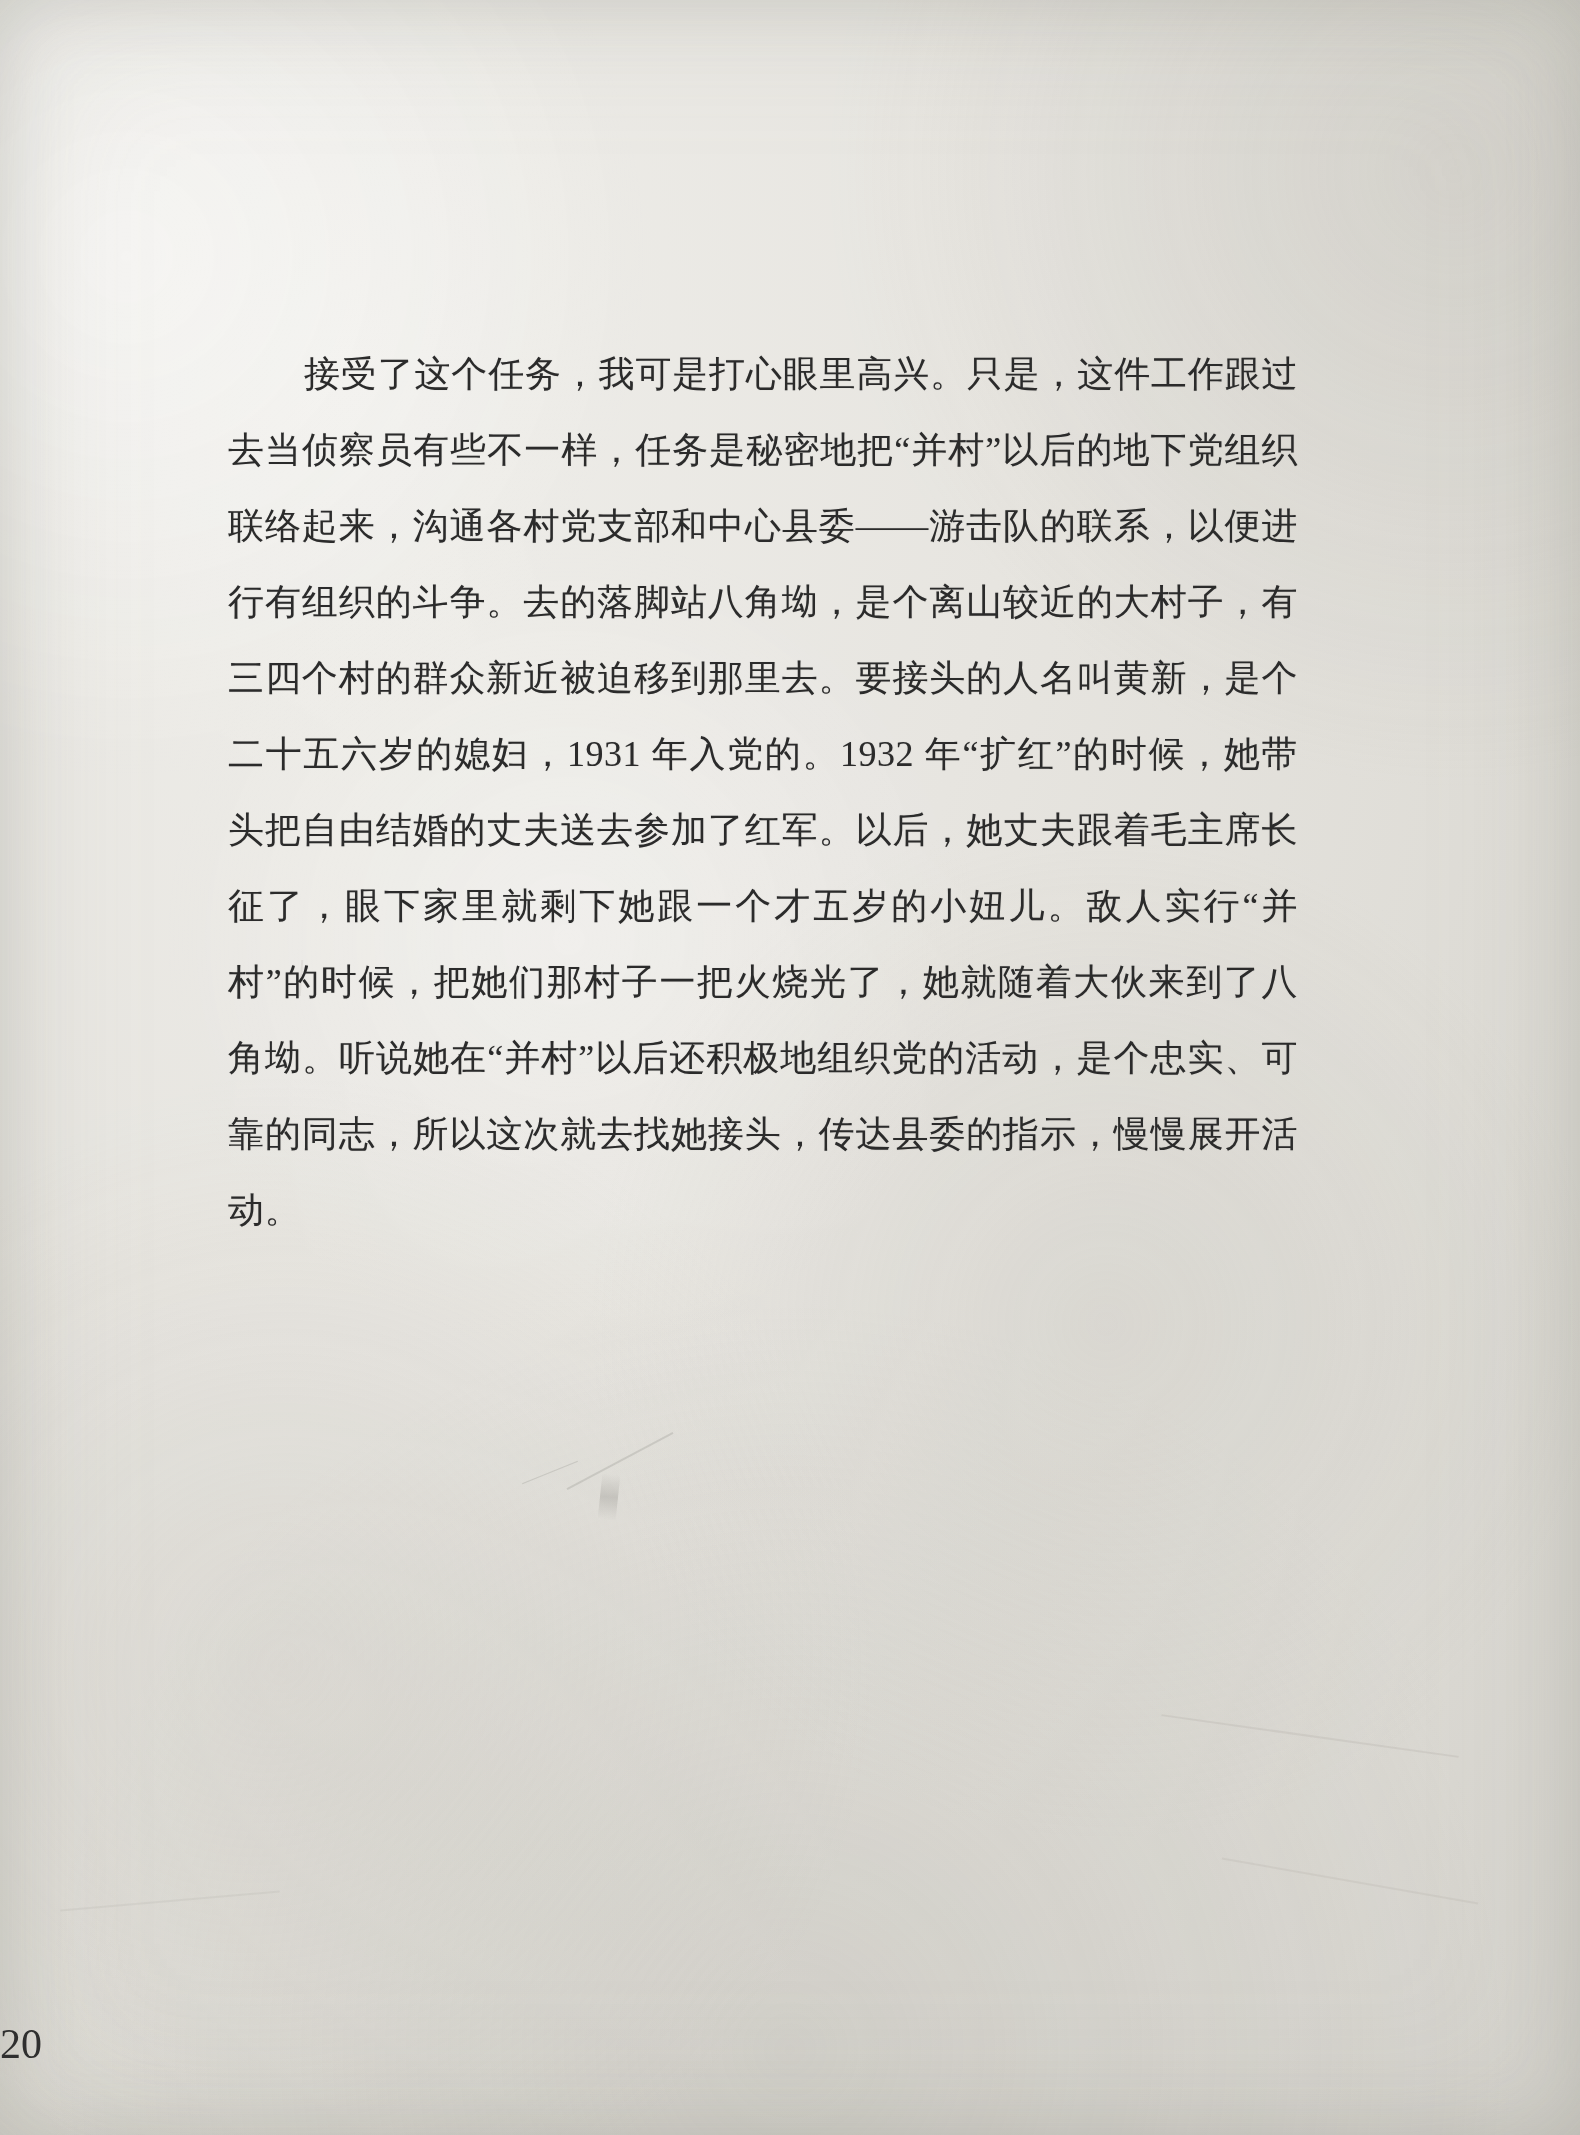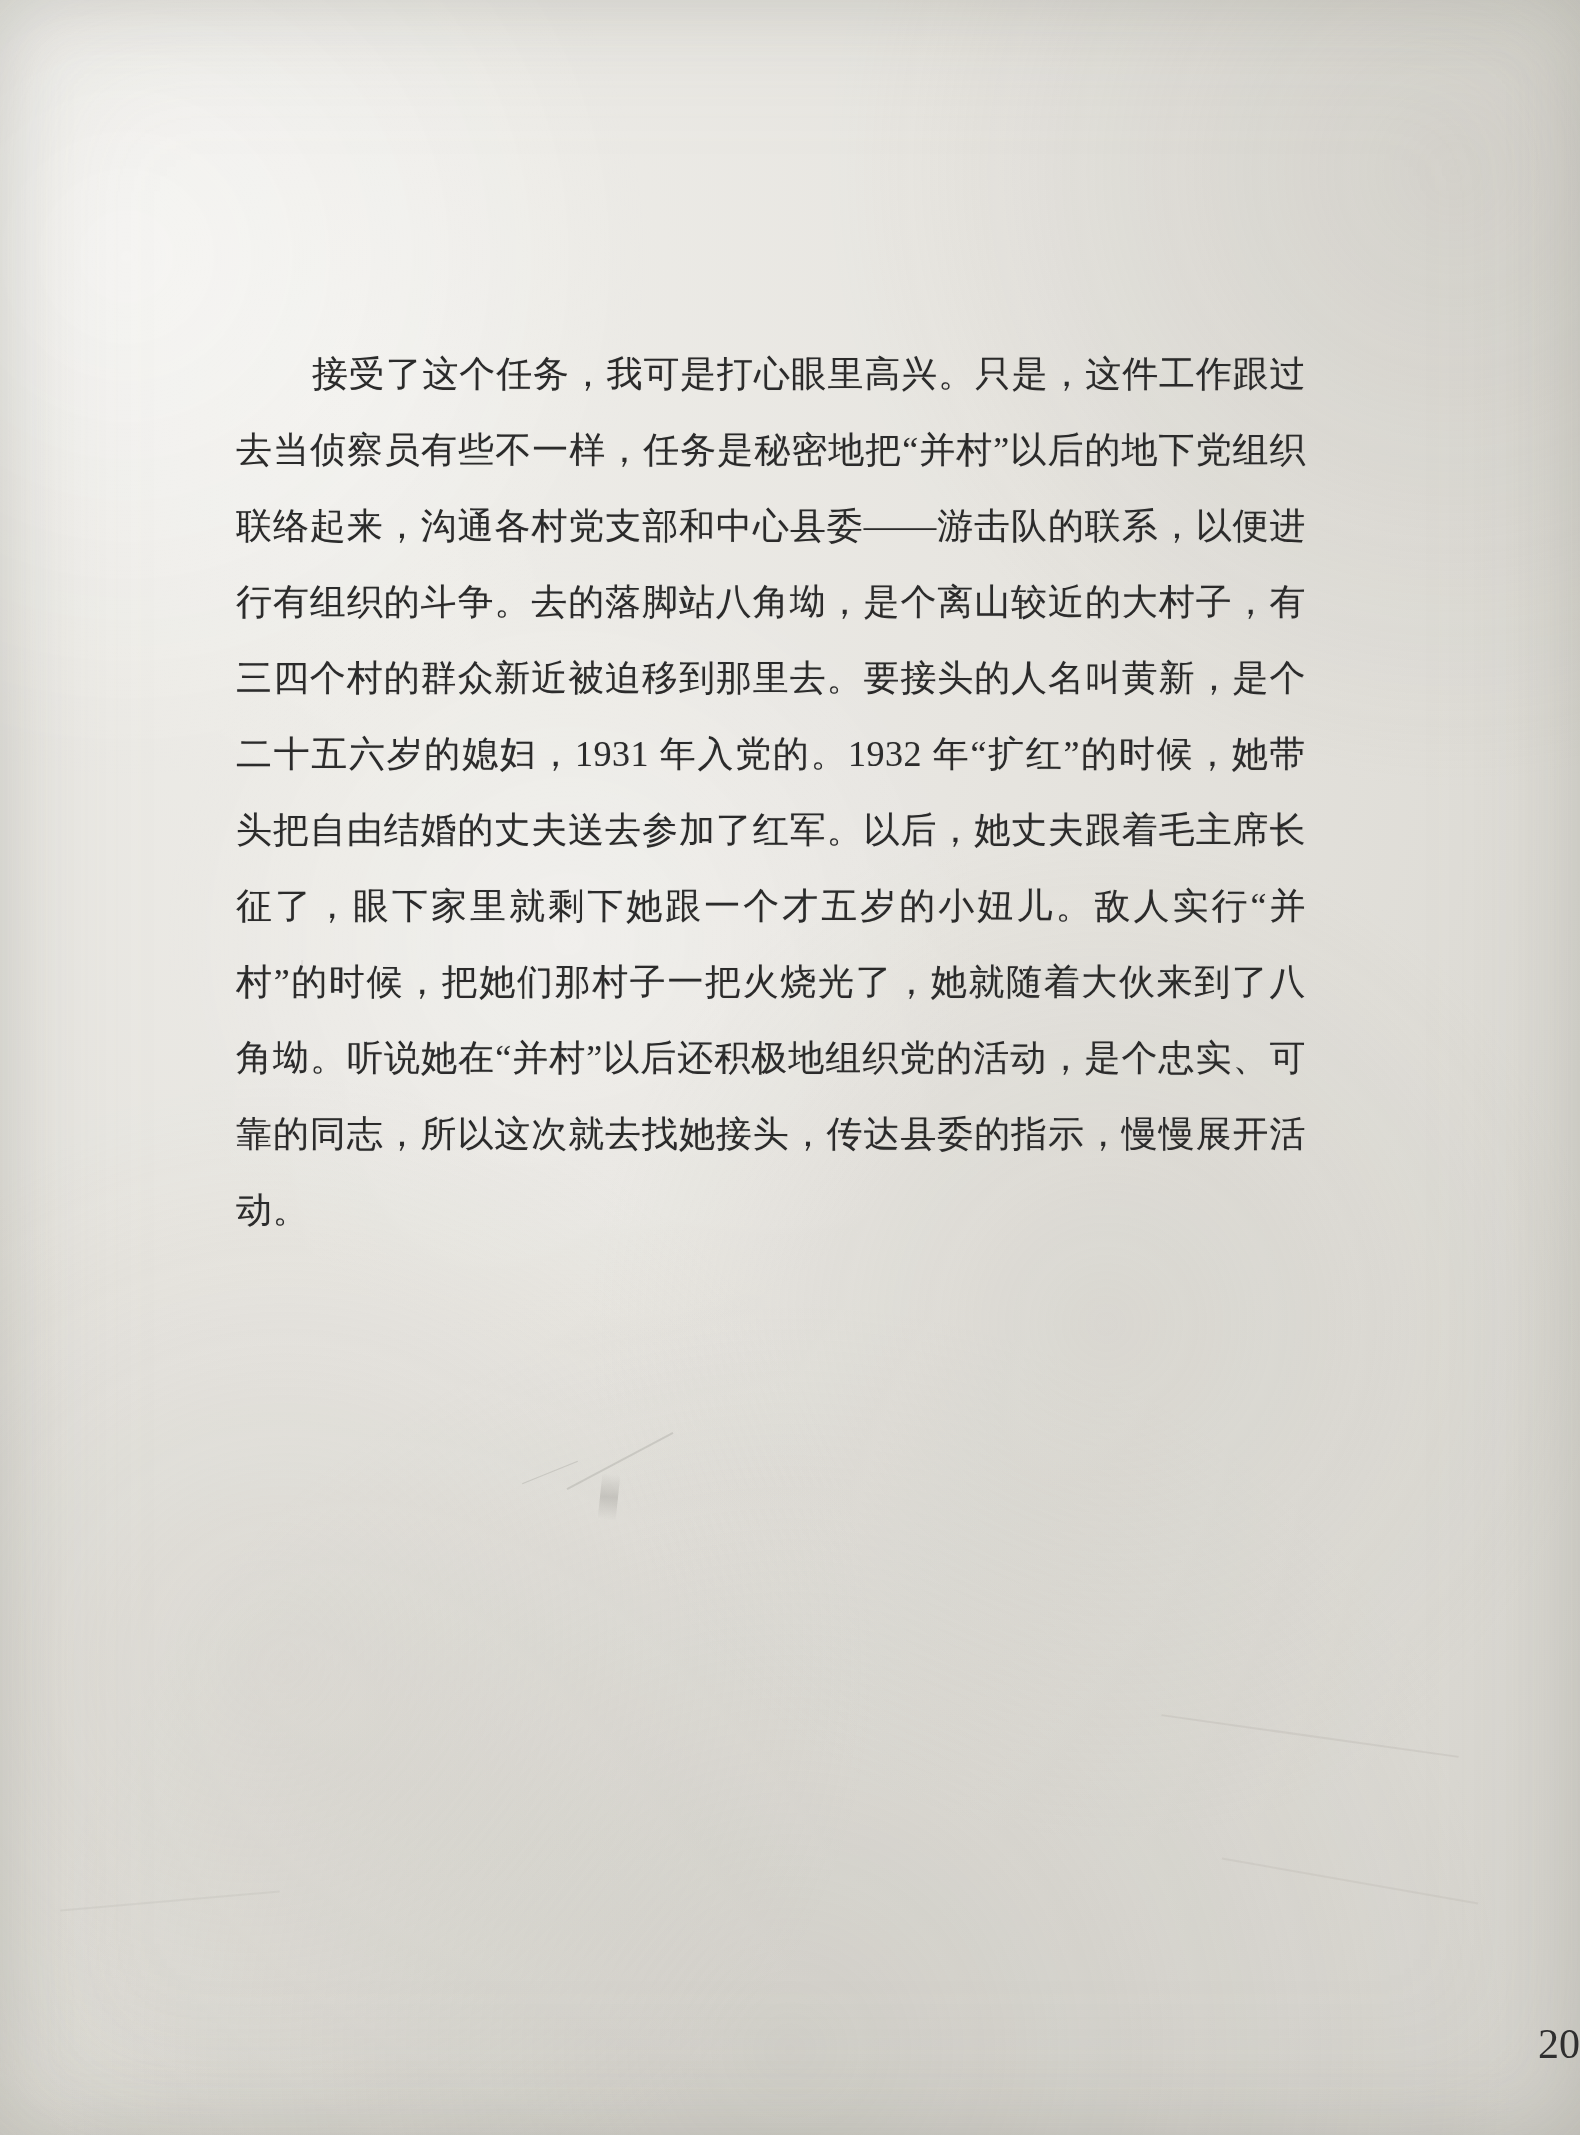--- a/index.html
+++ b/index.html
@@ -52,39 +52,39 @@
   .s2 { left: 520px; top: 1472px; width: 60px;  height: 1px; transform: rotate(-22deg); }
   .s3 { left: 600px; top: 1474px; width: 18px;  height: 46px; transform: rotate(6deg);
         background: linear-gradient(to bottom, rgba(160,158,150,0.0), rgba(150,148,142,0.35), rgba(160,158,150,0.0)); }
   .s4 { left: 1160px; top: 1735px; width: 300px; height: 2px; transform: rotate(8deg); opacity: .55; }
   .s5 { left: 1220px; top: 1880px; width: 260px; height: 2px; transform: rotate(10deg); opacity: .45; }
   .s6 { left: 60px;  top: 1900px; width: 220px; height: 2px; transform: rotate(-5deg); opacity: .40; }
   .s7 { left: 300px; top: 960px;  width: 2px;   height: 36px; transform: rotate(4deg); opacity: .45; }
 
   .body-text {
     position: absolute;
-    left: 236px;
+    left: 228px;
     top: 300px;
     width: 1070px;
     font-size: 36px;
     line-height: 76px;
     color: #2b2b2b;
     text-align: justify;
     text-justify: inter-ideograph;
     letter-spacing: 0.5px;
     text-indent: 76px;
     font-family: "Liberation Serif", "DejaVu Serif", serif;
     text-shadow: 0 0 1px rgba(80,80,80,0.25);
   }
   .page-number {
     position: absolute;
     left: 0;
     right: 0;
     top: 2020px;
-    text-align: right;
+    text-align: left;
     font-size: 42px;
     color: #2f2f2f;
     font-family: "Liberation Serif", serif;
   }
 </style>
 </head>
 <body>
 
 <div class="page">
 

